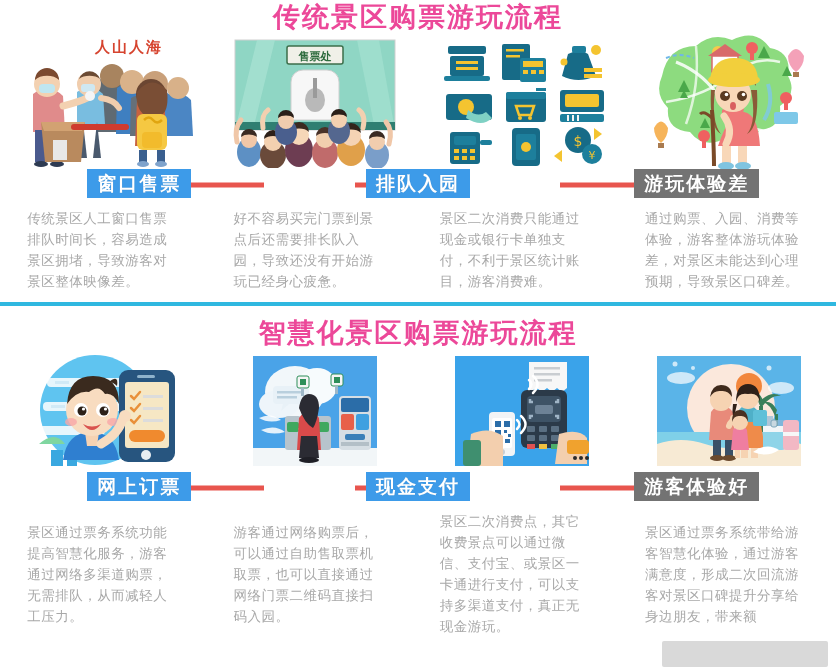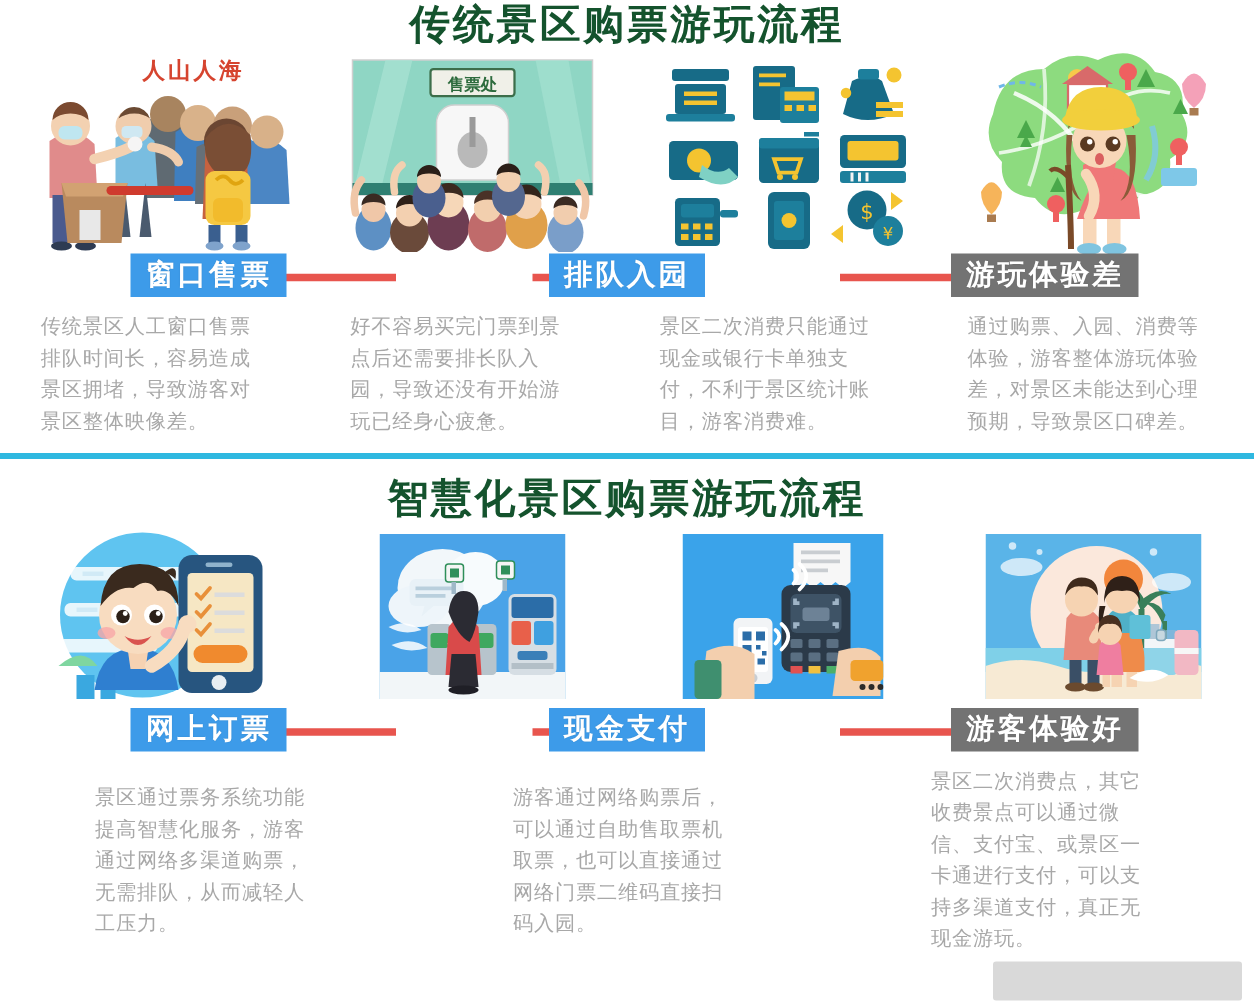--- a/index.html
+++ b/index.html
@@ -10,21 +10,21 @@
     overflow: hidden;
   }
   .page { position: relative; width: 836px; height: 670px; background: #fff; }
 
   
   .section { position: relative; width: 836px; }
   .sec-title {
     text-align: center;
     font-size: 27px;
     font-weight: bold;
-    color: #14532d;
+    color: #ec4899;
     letter-spacing: 2px;
     line-height: 34px;
   }
   .divider {
     width: 836px; height: 4px;
     background: #2fb8e0;
     margin: 0;
   }
 
   
@@ -666,18 +666,21 @@
     <div class="desc-row">
       <div class="desc-cell">
         <div class="desc-text">景区通过票务系统功能提高智慧化服务，游客通过网络多渠道购票，无需排队，从而减轻人工压力。</div>
       </div>
       <div class="desc-cell">
         <div class="desc-text">游客通过网络购票后，可以通过自助售取票机取票，也可以直接通过网络门票二维码直接扫码入园。</div>
       </div>
       <div class="desc-cell">
         <div class="desc-text">景区二次消费点，其它收费景点可以通过微信、支付宝、或景区一卡通进行支付，可以支持多渠道支付，真正无现金游玩。</div>
       </div>
+      <div class="desc-cell wide">
+        <div class="desc-text">景区通过票务系统带给游客智慧化体验，通过游客满意度，形成二次回流游客对景区口碑提升分享给身边朋友，带来额</div>
+      </div>
     </div>
   </div>
 
   <div class="redaction" style="left:662px; top:641px; width:166px; height:26px;"></div>
 
 </div>
 
 </body></html>

